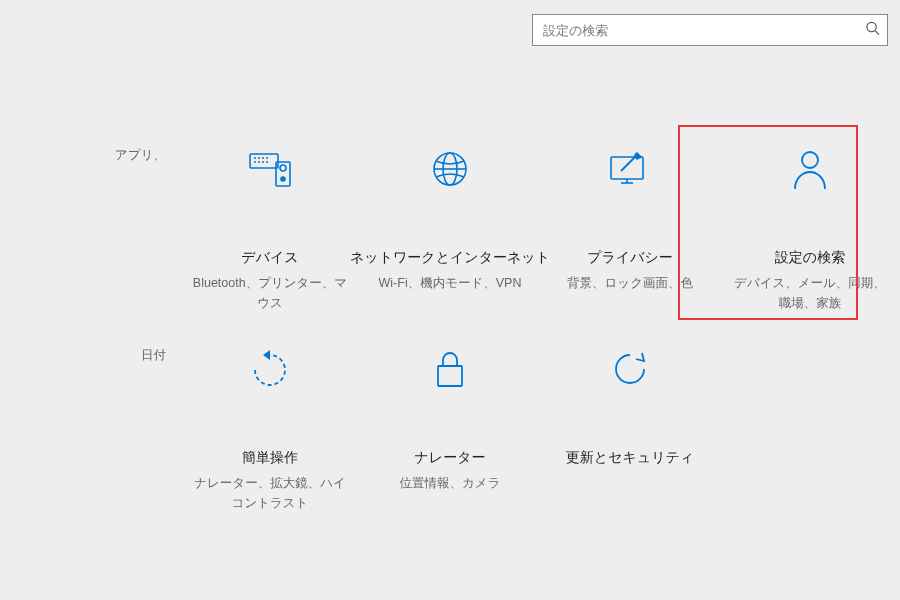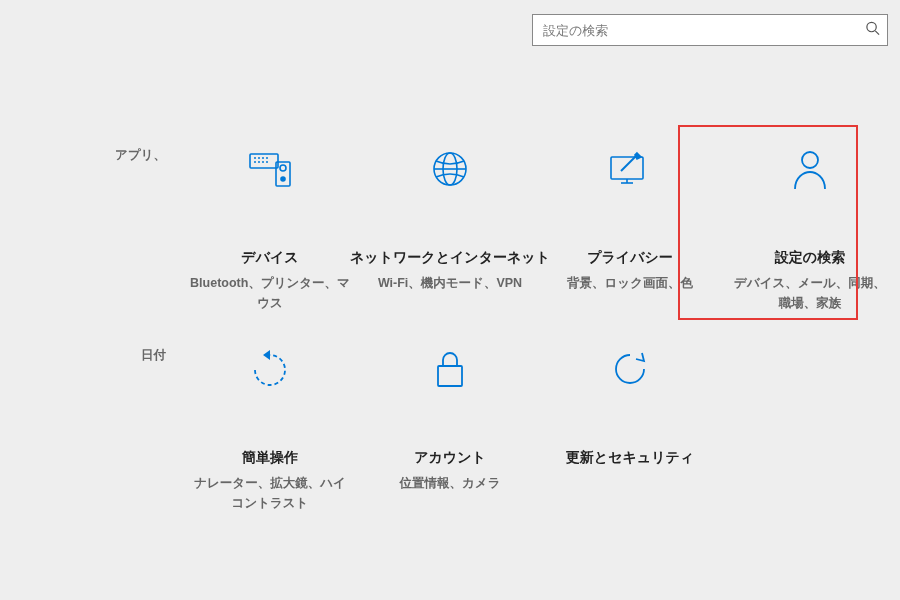--- a/index.html
+++ b/index.html
@@ -38,21 +38,20 @@
     }
     .grid {
       position: absolute;
       top: 145px;
       left: 0;
       width: 900px;
       display: grid;
       grid-template-columns: repeat(5, 180px);
       grid-template-rows: 200px 200px;
       justify-content: start;
-      font-weight: bold;
     }
     .tile {
       display: flex;
       flex-direction: column;
       align-items: center;
       text-align: center;
       padding: 0 10px;
       cursor: pointer;
     }
     .col0 .tile { align-items: flex-end; text-align: right; padding-right: 14px; }
@@ -182,21 +181,21 @@
     <div class="tile-desc">ナレーター、拡大鏡、ハイコントラスト</div>
   </div>
 
   <div class="tile">
     <div class="tile-icon">
       <svg width="34" height="42" viewBox="0 0 34 42" fill="none" stroke="#0078d7" stroke-width="1.8">
         <rect x="5" y="18" width="24" height="20" rx="1"></rect>
         <path d="M10 18 V12 a7 7 0 0 1 14 0 V18"></path>
       </svg>
     </div>
-    <div class="tile-title">アカウント</div>
+    <div class="tile-title">ナレーター</div>
     <div class="tile-desc">位置情報、カメラ</div>
   </div>
 
   <div class="tile">
     <div class="tile-icon">
       <svg width="42" height="42" viewBox="0 0 42 42" fill="none" stroke="#0078d7" stroke-width="1.8">
         <path d="M35 21 A14 14 0 1 1 21 7"></path>
         <polyline points="33,5 35,13 27,11" fill="none"></polyline>
       </svg>
     </div>

